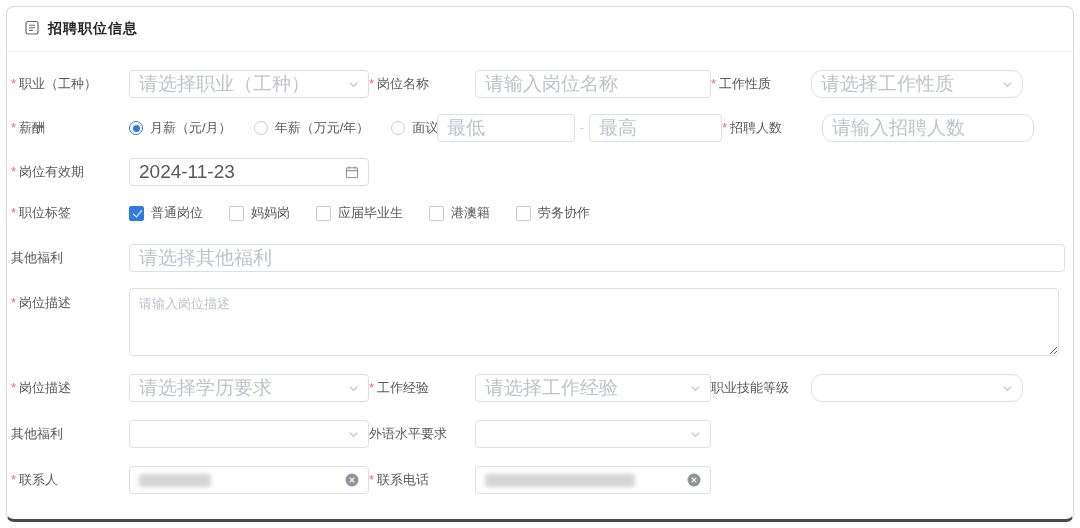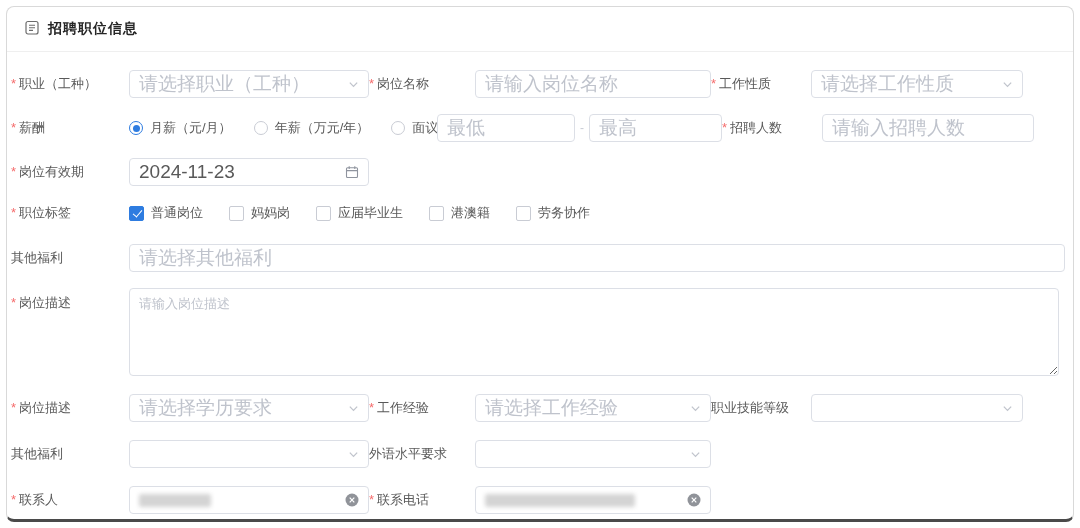--- a/index.html
+++ b/index.html
@@ -15,38 +15,38 @@
   .row { display:flex; align-items:center; margin:0 14px 16px 4px; }
   .lbl { font-size:13px; color:#595959; padding-right:10px; flex:0 0 auto; white-space:nowrap; }
   .c1 { width:118px; } .c2 { width:106px; } .c3 { width:100px; }
   .req { color:#f56c6c; margin-right:3px; }
   .ctrl {
     height:28px; border:1px solid #dcdfe6; border-radius:4px; background:#fff;
     display:flex; align-items:center; padding:0 9px; font-size:19px; flex:0 0 auto;
   }
   .ph { color:#bfc3cc; flex:1; overflow:hidden; white-space:nowrap; }
   .val { color:#595959; flex:1; }
-  .w240 { width:240px; } .w236 { width:236px; } .w238 { width:212px; }
+  .w240 { width:240px; } .w236 { width:236px; } .w238 { width:212px;border-radius:11px; }
   input.ctrl { outline:none; color:#595959; }
   input.ctrl::placeholder { color:#bfc3cc; }
   .chev { display:flex; align-items:center; margin-left:6px; }
   .radio-group { width:308px; display:flex; align-items:center; flex:0 0 auto; }
   .radio { display:flex; align-items:center; margin-right:22px; cursor:pointer; }
   .rdot { width:14px; height:14px; border-radius:50%; border:1px solid #c9ccd4; background:#fff; flex:0 0 auto; }
   .rdot.on { border-color:#2e7ce0; position:relative; }
   .rdot.on::after { content:""; position:absolute; left:2.5px; top:2.5px; width:7px; height:7px; border-radius:50%; background:#2e7ce0; }
   .rlbl, .cklbl { font-size:13px; color:#595959; margin-left:7px; white-space:nowrap; }
   .dash { width:14px; text-align:center; color:#c9ccd4; font-size:12px; }
   .ckitem { display:flex; align-items:center; margin-right:26px; cursor:pointer; }
   .ckbox { width:15px; height:15px; border:1px solid #c9ccd4; border-radius:2px; background:#fff; flex:0 0 auto; position:relative; }
   .ckbox.on { background:#2e7ce0; border-color:#2e7ce0; }
   .ckbox.on::after { content:""; position:absolute; left:4.5px; top:1.5px; width:4px; height:8px;
     border:solid #fff; border-width:0 1.6px 1.6px 0; transform:rotate(40deg); }
   .ta {
-    width:936px; height:88px; border:1px solid #dcdfe6; border-radius:4px; resize:both;
+    width:936px; height:68px; border:1px solid #dcdfe6; border-radius:4px; resize:both;
     font-size:13px; color:#8b5cf6; padding:6px 9px; outline:none; font-family:inherit;
   }
   .ta::placeholder { color:#bfc3cc; }
   .wide { width:936px; }
   .redact { height:13px; width:72px; border-radius:2px; background:#d4d4d4; filter:blur(2px); }
   .redact.ph-w { width:150px; }
   .clear-btn { margin-left:auto; display:flex; align-items:center; cursor:pointer; }
   .mb18 { margin-bottom:18px; } .mb22 { margin-bottom:22px; }
 </style>
 </head>

